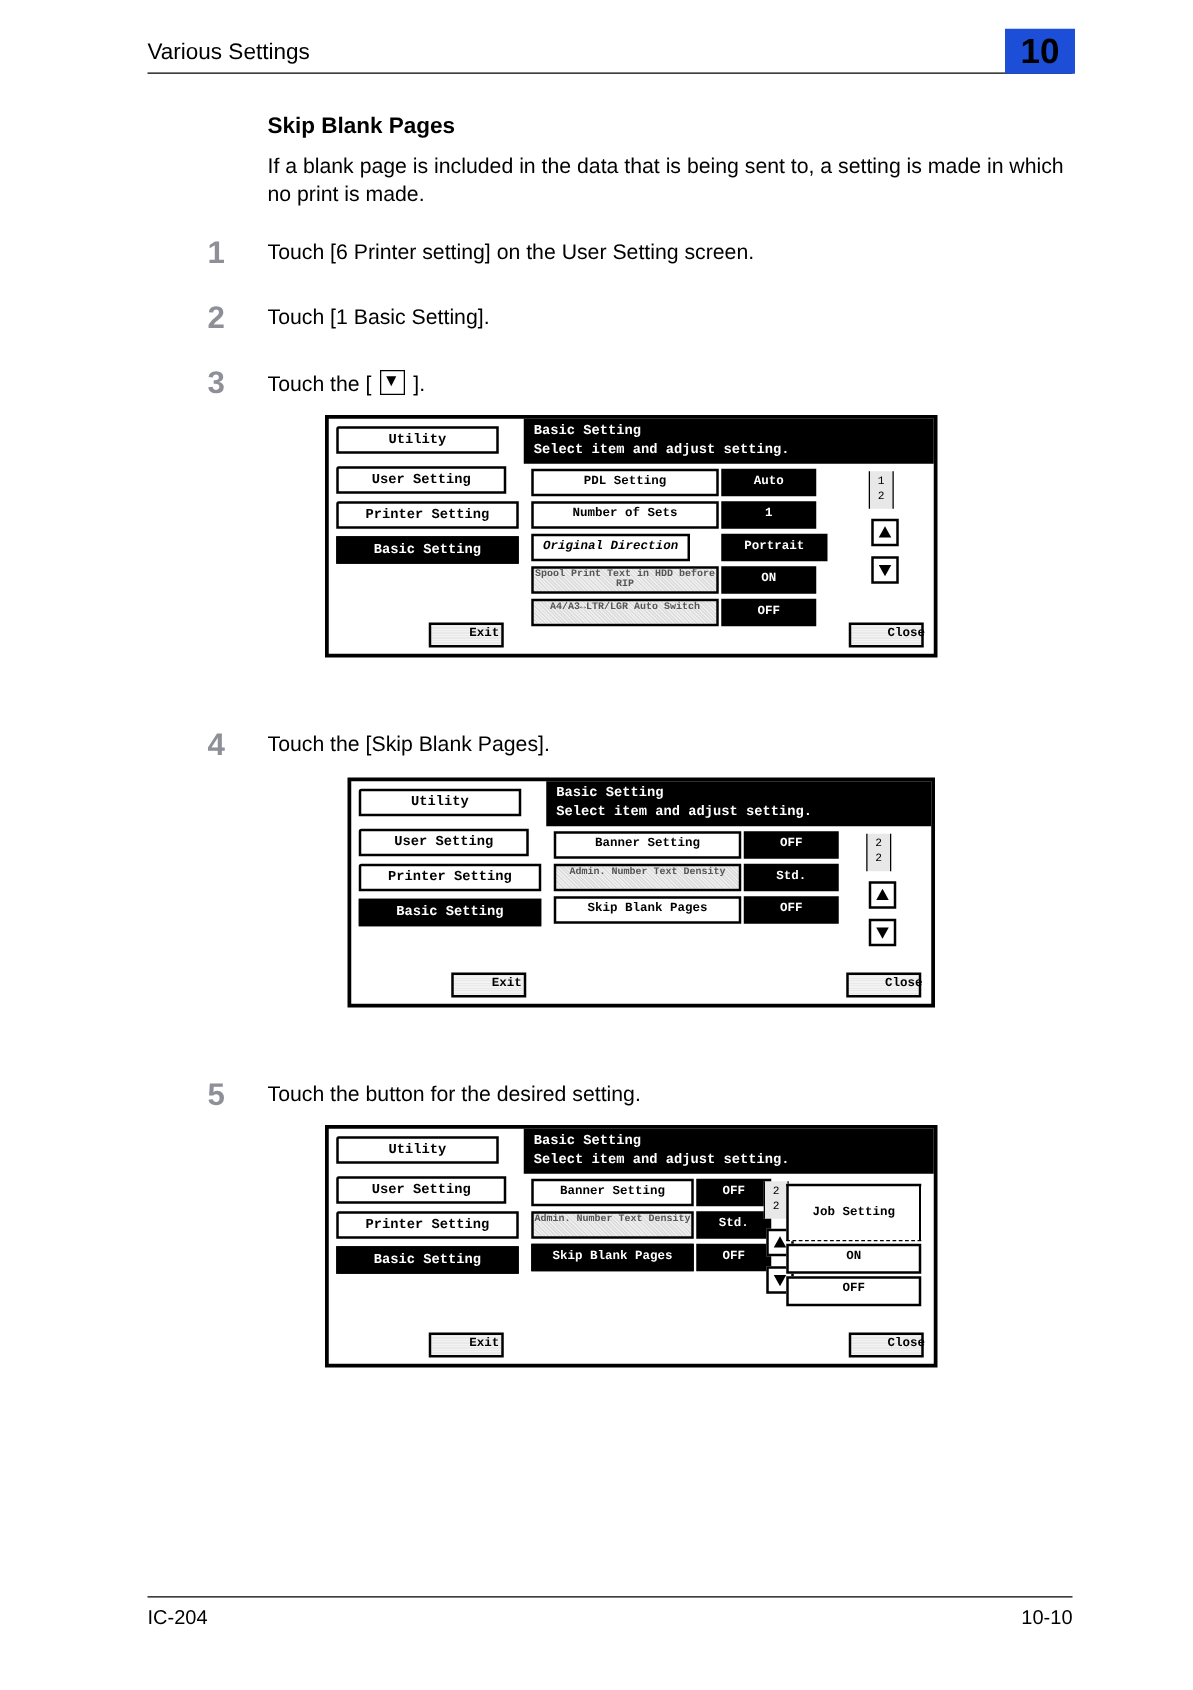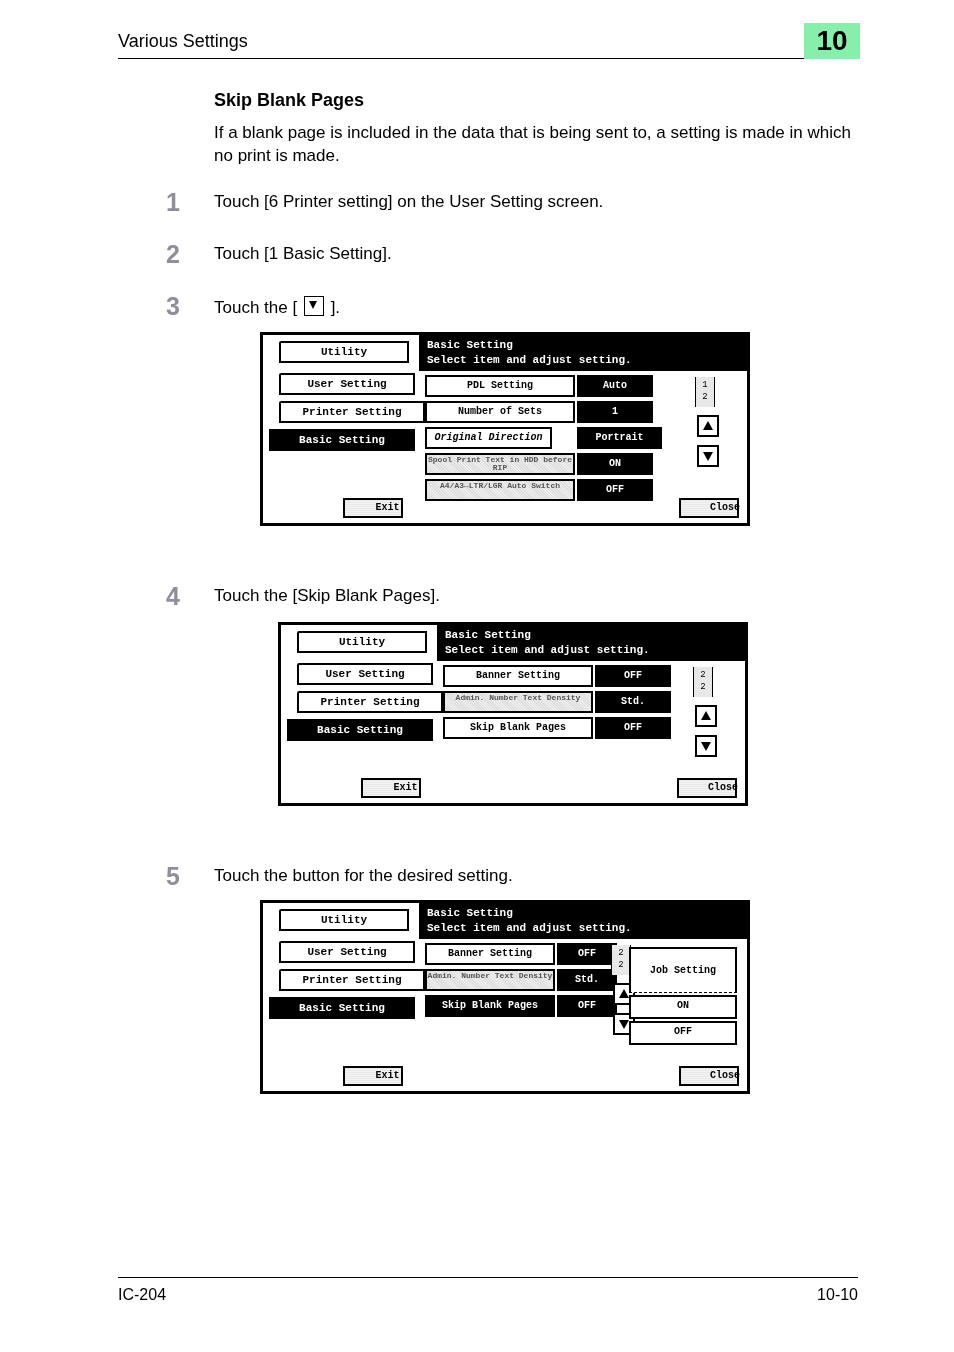--- a/index.html
+++ b/index.html
@@ -32,21 +32,21 @@
     left: 0;
     bottom: 6px;
     font-size: 18px;
   }
   .hdr-chap-box {
     position: absolute;
     right: -2px;
     bottom: -1px;
     width: 56px;
     height: 36px;
-    background: #86efac;
+    background: #1d4ed8;
     text-align: center;
     line-height: 36px;
     font-size: 28px;
     font-weight: bold;
   }
   
   .section-title {
     position: absolute;
     left: 214px;
     font-size: 18px;
@@ -127,21 +127,20 @@
     background: #fff;
     font-size: 11px;
     text-align: center;
     line-height: 19px;
     box-sizing: border-box;
     font-weight: bold;
   }
   .crumb-fold {
     
     border-top-left-radius: 2px;
-    margin-left: 10px;
   }
   .crumb.active {
     background: #000;
     color: #fff;
   }
   .titlebar {
     position: absolute;
     left: 0;
     right: 0;
     top: 0;

